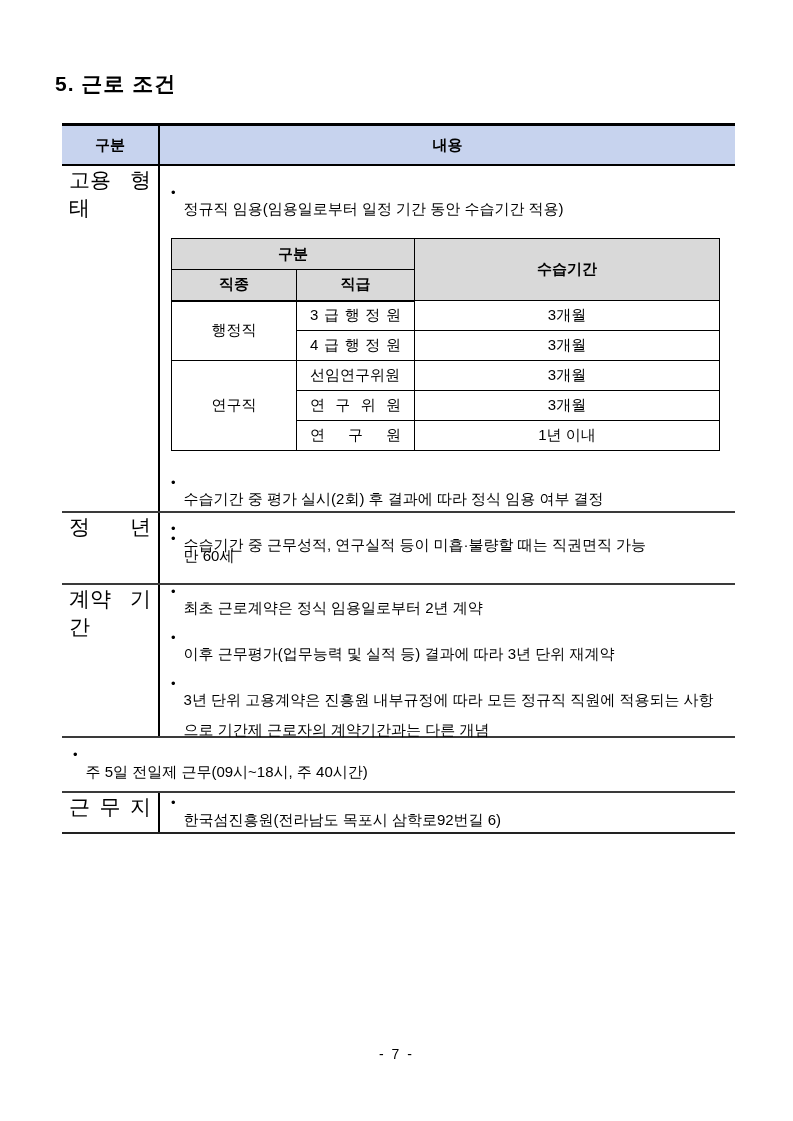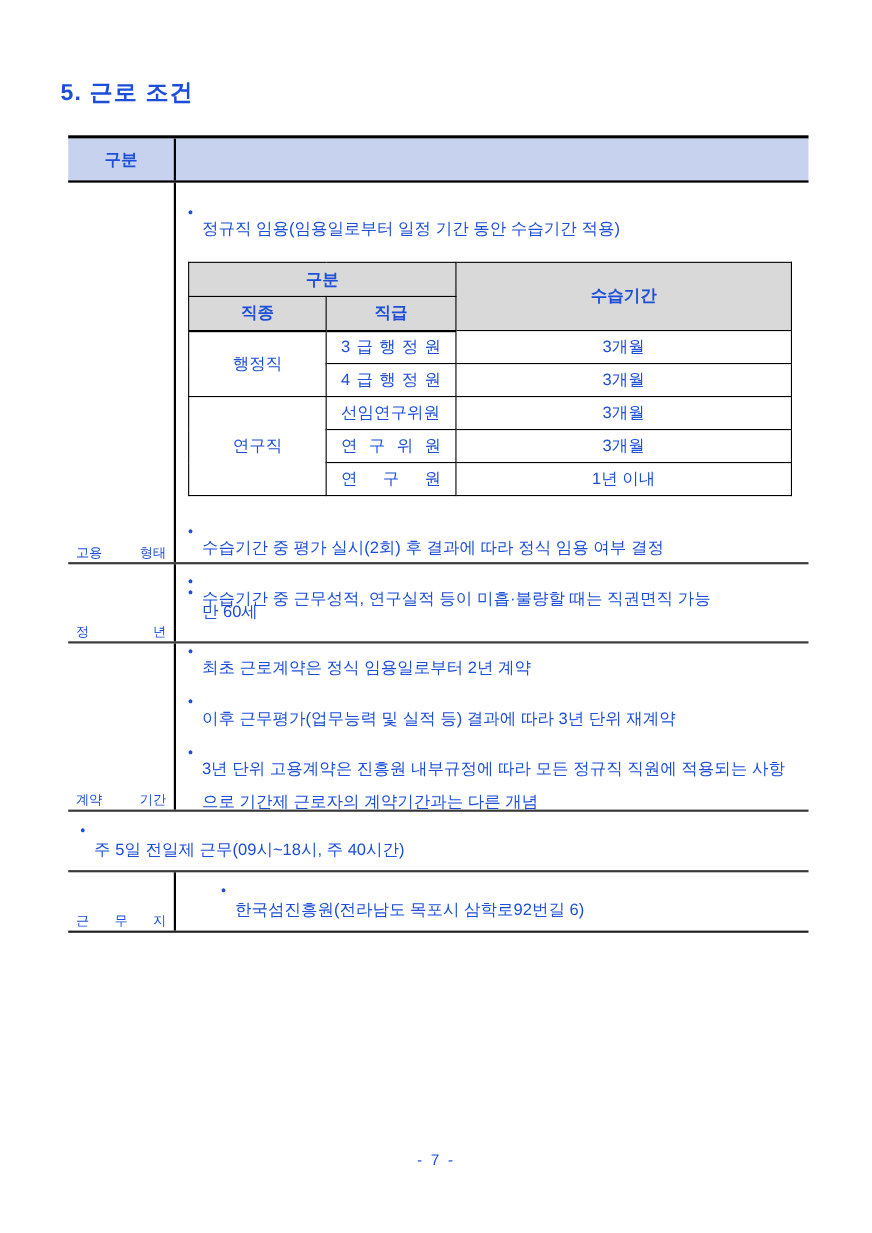--- a/index.html
+++ b/index.html
@@ -3,21 +3,21 @@
 <meta charset="utf-8">
 <style>
   * { margin: 0; padding: 0; box-sizing: border-box; }
   html, body { background: #888; }
   .page {
     position: relative;
     width: 793px; height: 1121px;
     margin: 0 auto;
     background: #ffffff;
     font-family: "Liberation Sans", sans-serif;
-    color: #1d4ed8;
+    color: #000000;
     overflow: hidden;
   }
   .doc-title {
     position: absolute;
     left: 55px; top: 70px;
     font-size: 21px;
     font-weight: 800;
     letter-spacing: 1px;
   }
   
@@ -26,43 +26,43 @@
     left: 62px; top: 123px;
     width: 673px;
     border-top: 3px solid #000;
   }
   .mrow { display: flex; border-bottom: 2px solid #3a3a3a; }
   .mrow.header { border-bottom: 2px solid #000; }
   .mlabel {
     width: 98px;
     flex: 0 0 98px;
     border-right: 2px solid #000;
-    display: flex; align-items: flex-end;
-    font-size: 12px;
+    display: flex; align-items: flex-start;
+    font-size: 21px;
   }
   .mlabel > span {
     display: inline-block;
     width: 100%;
     padding: 0 7px;
     text-align: justify;
     text-align-last: justify;
   }
   .mcontent { flex: 1 1 auto; font-size: 15px; }
   .mrow.header { background: #c7d3ee; height: 40px; }
   .mrow.header .mlabel, .mrow.header .mcontent {
     display: flex; align-items: center; justify-content: center;
     font-weight: bold; font-size: 15px;
   }
   .mrow.header .mlabel > span { text-align: center; text-align-last: center; width: auto; padding: 0; }
   
   .row-employment { height: 347px; }
   .row-retirement { height: 72px; }
   .row-contract   { height: 153px; }
   .row-worktype   { height: 55px; }
-  .row-workplace  { height: 55px; border-bottom: 2px solid #222; gap: 30px; }
+  .row-workplace  { height: 41px; border-bottom: 2px solid #222; }
   .center-v { display: flex; align-items: center; padding-left: 11px; padding-right: 10px; }
   .pad-v { padding: 12px 10px 8px 11px; }
   
   .bullet { display: flex; line-height: 30px; }
   .bullet .dot {
     flex: 0 0 auto;
     margin-right: 8px;
     font-size: 13px;
   }
   .bullet .btext { flex: 1 1 auto; margin-top: 16px; }
@@ -104,20 +104,23 @@
 <div class="page">
 
   <div class="doc-title">5. 근로 조건</div>
 
   <div class="mtable">
 
     <div class="mrow header">
       <div class="mlabel">
         <span>구분</span>
       </div>
+      <div class="mcontent">
+        <span>내용</span>
+      </div>
     </div>
 
     <div class="mrow row-employment">
       <div class="mlabel">
         <span>고용 형태</span>
       </div>
       <div class="mcontent pad-v">
         <div class="bullet">
           <span class="dot">•</span>
           <span class="btext">정규직 임용(임용일로부터 일정 기간 동안 수습기간 적용)</span>

